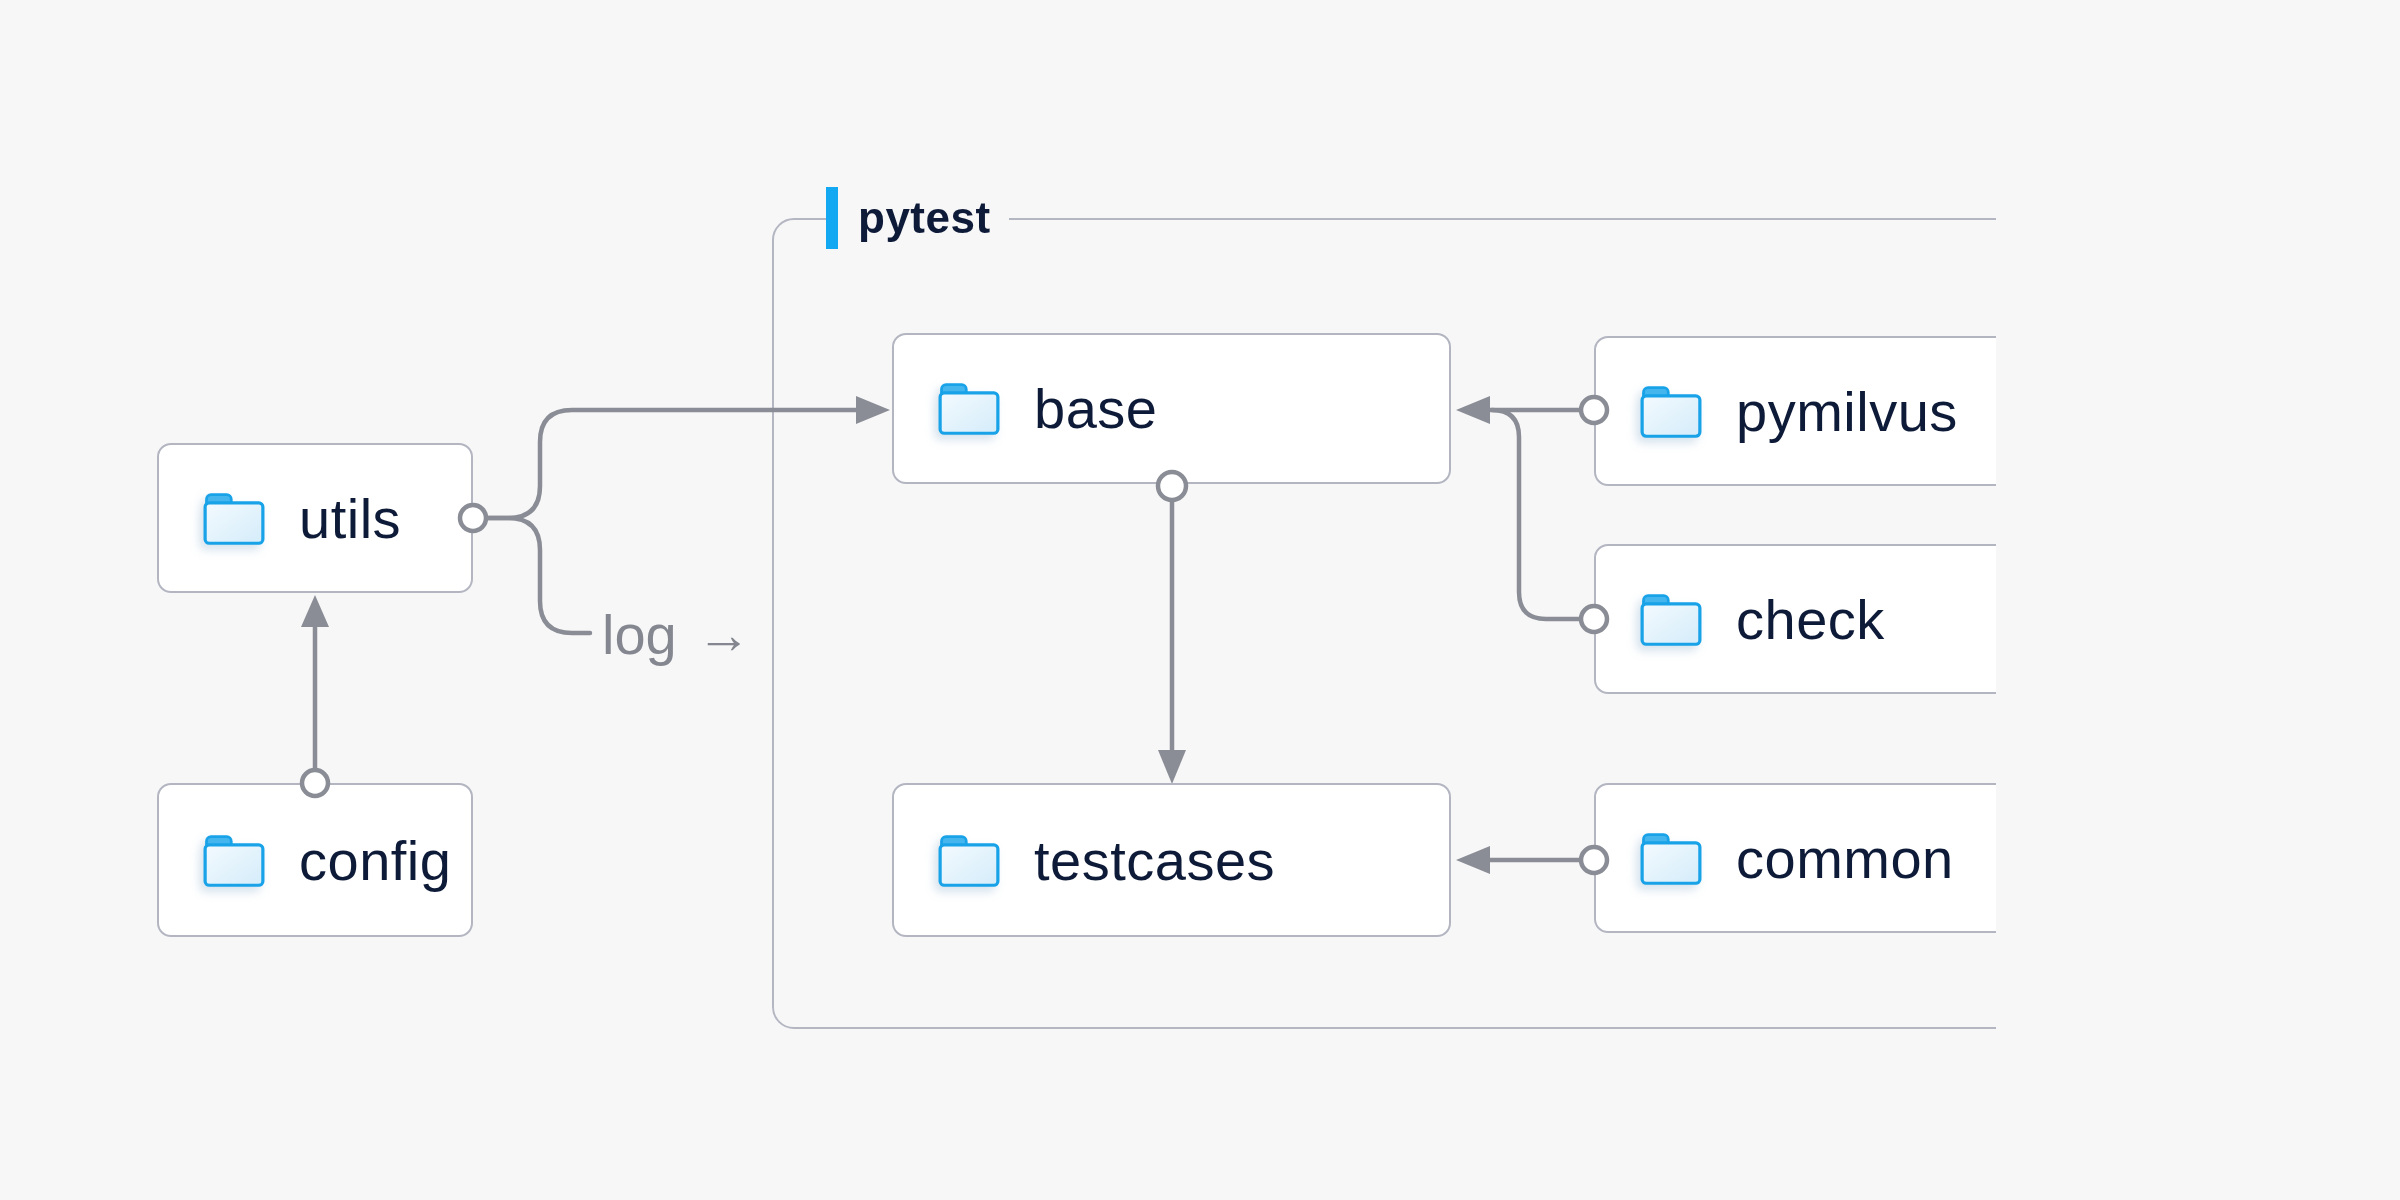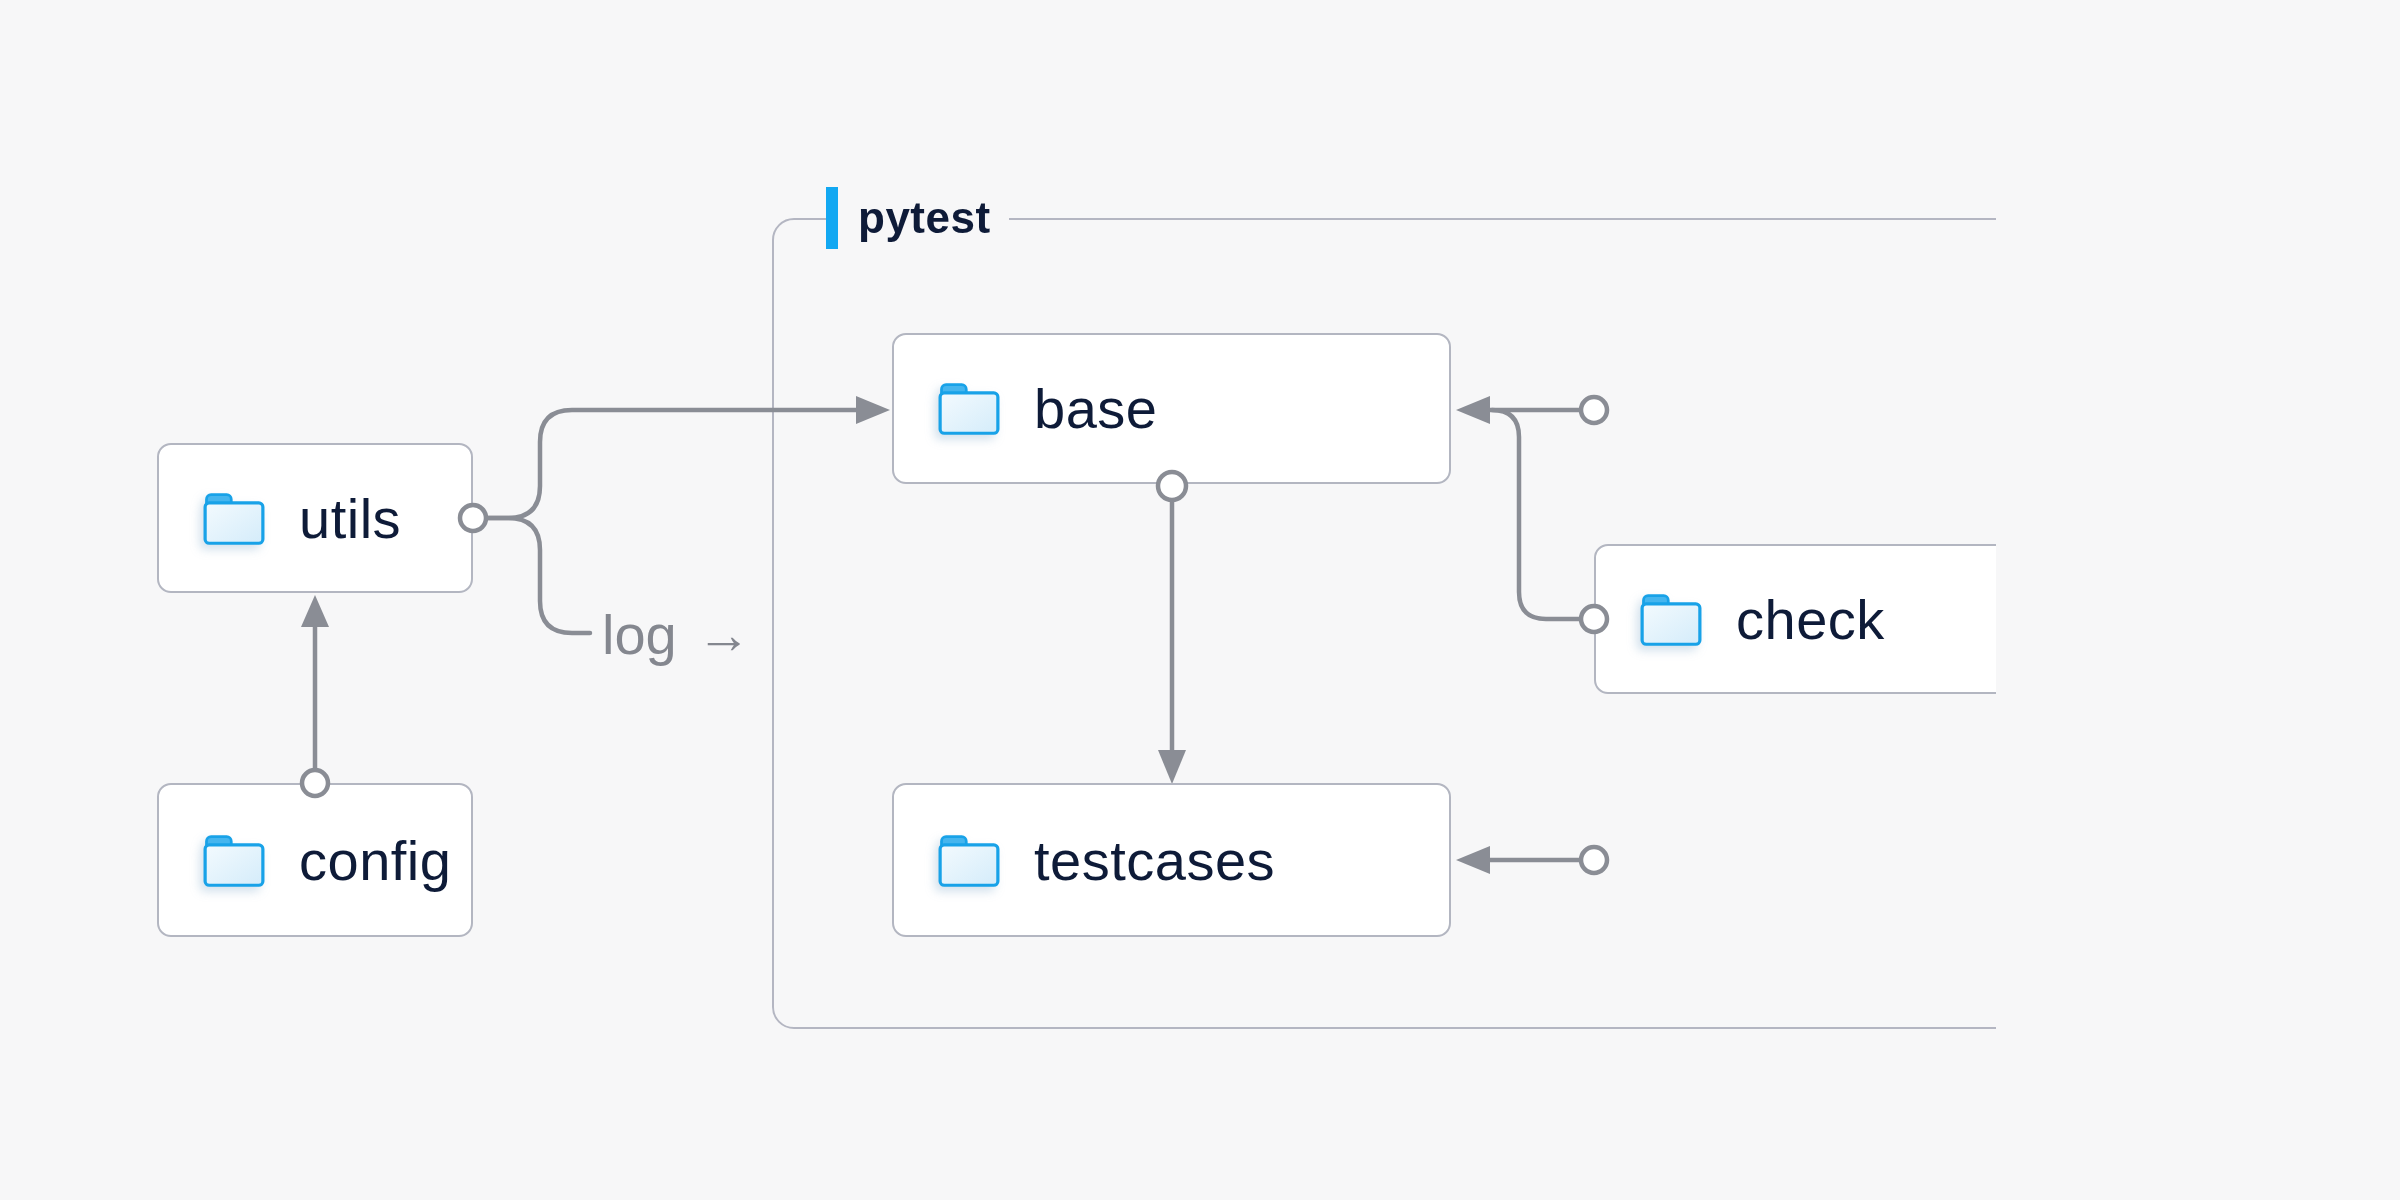--- a/index.html
+++ b/index.html
@@ -156,37 +156,51 @@
   </div>
 
   <div class="node" style="left:892px;top:333px;width:559px;height:151px;">
     <svg class="folder" width="66" height="57" viewBox="0 0 72 62">
       <rect x="6" y="5" width="27" height="18" rx="5" fill="var(--folder_tab,#45b5ee)" stroke="var(--folder_stroke,#18a2e8)" stroke-width="3"></rect>
       <rect x="4.5" y="14" width="63" height="44" rx="4.5" fill="url(#fgrad)" stroke="var(--folder_stroke,#18a2e8)" stroke-width="3.5"></rect>
     </svg>
     <span class="label">base</span>
   </div>
 
+  <div class="node" style="left:1594px;top:336px;width:560px;height:150px;">
+    <svg class="folder" width="66" height="57" viewBox="0 0 72 62">
+      <rect x="6" y="5" width="27" height="18" rx="5" fill="var(--folder_tab,#45b5ee)" stroke="var(--folder_stroke,#18a2e8)" stroke-width="3"></rect>
+      <rect x="4.5" y="14" width="63" height="44" rx="4.5" fill="url(#fgrad)" stroke="var(--folder_stroke,#18a2e8)" stroke-width="3.5"></rect>
+    </svg>
+    <span class="label">pymilvus</span>
+  </div>
 
   <div class="node" style="left:1594px;top:544px;width:560px;height:150px;">
     <svg class="folder" width="66" height="57" viewBox="0 0 72 62">
       <rect x="6" y="5" width="27" height="18" rx="5" fill="var(--folder_tab,#45b5ee)" stroke="var(--folder_stroke,#18a2e8)" stroke-width="3"></rect>
       <rect x="4.5" y="14" width="63" height="44" rx="4.5" fill="url(#fgrad)" stroke="var(--folder_stroke,#18a2e8)" stroke-width="3.5"></rect>
     </svg>
     <span class="label">check</span>
   </div>
 
   <div class="node" style="left:892px;top:783px;width:559px;height:154px;">
     <svg class="folder" width="66" height="57" viewBox="0 0 72 62">
       <rect x="6" y="5" width="27" height="18" rx="5" fill="var(--folder_tab,#45b5ee)" stroke="var(--folder_stroke,#18a2e8)" stroke-width="3"></rect>
       <rect x="4.5" y="14" width="63" height="44" rx="4.5" fill="url(#fgrad)" stroke="var(--folder_stroke,#18a2e8)" stroke-width="3.5"></rect>
     </svg>
     <span class="label">testcases</span>
   </div>
 
+  <div class="node" style="left:1594px;top:783px;width:560px;height:150px;">
+    <svg class="folder" width="66" height="57" viewBox="0 0 72 62">
+      <rect x="6" y="5" width="27" height="18" rx="5" fill="var(--folder_tab,#45b5ee)" stroke="var(--folder_stroke,#18a2e8)" stroke-width="3"></rect>
+      <rect x="4.5" y="14" width="63" height="44" rx="4.5" fill="url(#fgrad)" stroke="var(--folder_stroke,#18a2e8)" stroke-width="3.5"></rect>
+    </svg>
+    <span class="label">common</span>
+  </div>
 
   <svg class="dots" width="2400" height="1200" viewBox="0 0 2400 1200">
     <circle class="port" cx="473" cy="518" r="13"></circle>
     <circle class="port" cx="315" cy="783" r="13"></circle>
     <circle class="port" cx="1172" cy="486" r="14"></circle>
     <circle class="port" cx="1594" cy="410" r="13"></circle>
     <circle class="port" cx="1594" cy="619" r="13"></circle>
     <circle class="port" cx="1594" cy="860" r="13"></circle>
   </svg>
 

